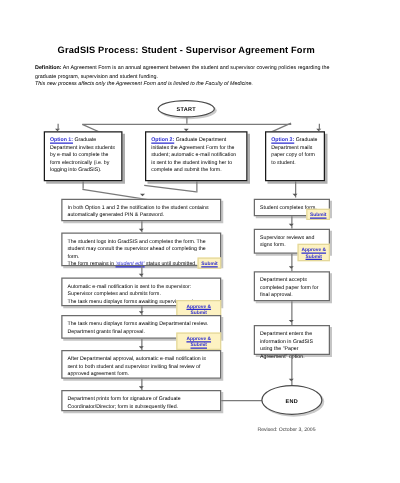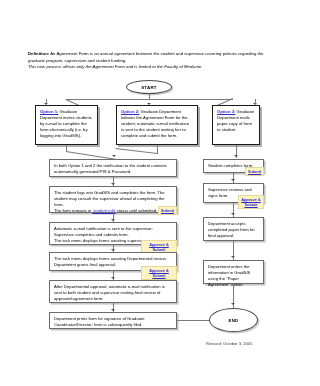--- a/index.html
+++ b/index.html
@@ -68,20 +68,21 @@
   #revised{
     position:absolute;left:206px;top:341px;width:90px;
     font-size:4.1px;color:#3a3a3a;text-align:left;
   }
 </style>
 </head>
 <body>
 
 <div id="page">
 
+  <div id="title">GradSIS Process: Student - Supervisor Agreement Form</div>
 
   <div id="definition">
     <span class="lbl">Definition:</span><span> An Agreement Form is an annual agreement between the student and supervisor covering policies regarding the graduate program, supervision and student funding.</span>
     <span class="ital">This new process affects only the Agreement Form and is limited to the Faculty of Medicine.</span>
   </div>
 
   <div class="term" style="left:126px;top:80px;width:46px;height:14px;">
     <span>START</span>
   </div>
 

